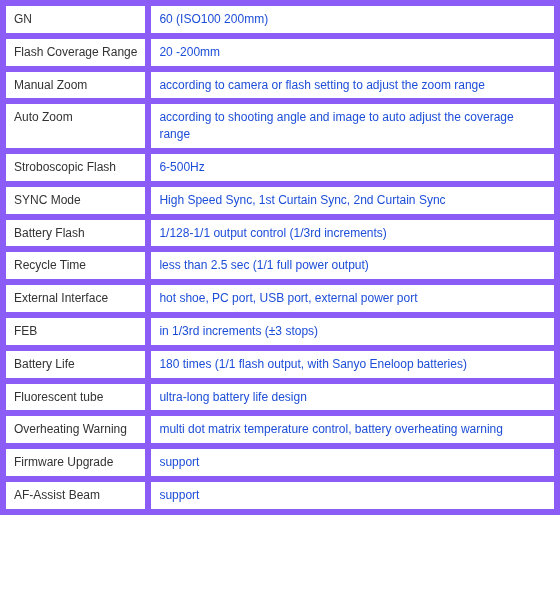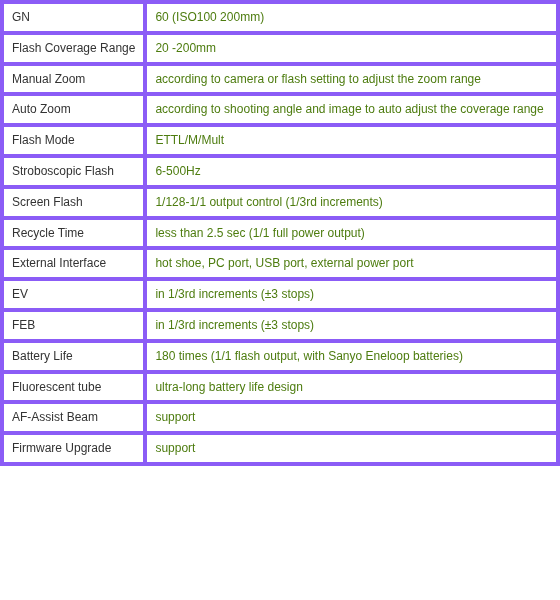--- a/index.html
+++ b/index.html
@@ -13,34 +13,34 @@
       font-size: 12px;
       color: #222;
       width: 560px;
       min-height: 600px;
     }
     .spec-table {
       width: 100%;
       border-collapse: collapse;
     }
     .spec-table td {
-      border: 4px solid #8b5cf6;
+      border: 6px solid #8b5cf6;
       padding: 5px 8px;
       vertical-align: top;
       line-height: 1.4;
     }
     .spec-table td:first-child {
       width: 130px;
       font-weight: normal;
       color: #333;
       background: #fff;
       white-space: nowrap;
     }
     .spec-table td:last-child {
-      color: #4d7c0f;
+      color: #1d4ed8;
     }
   </style>
 </head>
 <body>
 
 <table class="spec-table">
   <tbody id="table-body">
   <tr>
         <td>GN</td>
         <td>60 (ISO100 200mm)</td>
@@ -51,57 +51,57 @@
       </tr>
       <tr>
         <td>Manual Zoom</td>
         <td>according to camera or flash setting to adjust the zoom range</td>
       </tr>
       <tr>
         <td>Auto Zoom</td>
         <td>according to shooting angle and image to auto adjust the coverage range</td>
       </tr>
       <tr>
-        <td>Flash Mode</td>
-        <td>ETTL/M/Mult</td>
-      </tr>
-      <tr>
         <td>Stroboscopic Flash</td>
         <td>6-500Hz</td>
       </tr>
       <tr>
-        <td>Screen Flash</td>
+        <td>SYNC Mode</td>
+        <td>High Speed Sync, 1st Curtain Sync, 2nd Curtain Sync</td>
+      </tr>
+      <tr>
+        <td>Battery Flash</td>
         <td>1/128-1/1 output control (1/3rd increments)</td>
       </tr>
       <tr>
         <td>Recycle Time</td>
         <td>less than 2.5 sec (1/1 full power output)</td>
       </tr>
       <tr>
         <td>External Interface</td>
         <td>hot shoe, PC port, USB port, external power port</td>
-      </tr>
-      <tr>
-        <td>EV</td>
-        <td>in 1/3rd increments (±3 stops)</td>
       </tr>
       <tr>
         <td>FEB</td>
         <td>in 1/3rd increments (±3 stops)</td>
       </tr>
       <tr>
         <td>Battery Life</td>
         <td>180 times (1/1 flash output, with Sanyo Eneloop batteries)</td>
       </tr>
       <tr>
         <td>Fluorescent tube</td>
         <td>ultra-long battery life design</td>
       </tr>
       <tr>
-        <td>AF-Assist Beam</td>
+        <td>Overheating Warning</td>
+        <td>multi dot matrix temperature control, battery overheating warning</td>
+      </tr>
+      <tr>
+        <td>Firmware Upgrade</td>
         <td>support</td>
       </tr>
       <tr>
-        <td>Firmware Upgrade</td>
+        <td>AF-Assist Beam</td>
         <td>support</td>
       </tr>
     </tbody>
 </table>
 
 </body></html>

